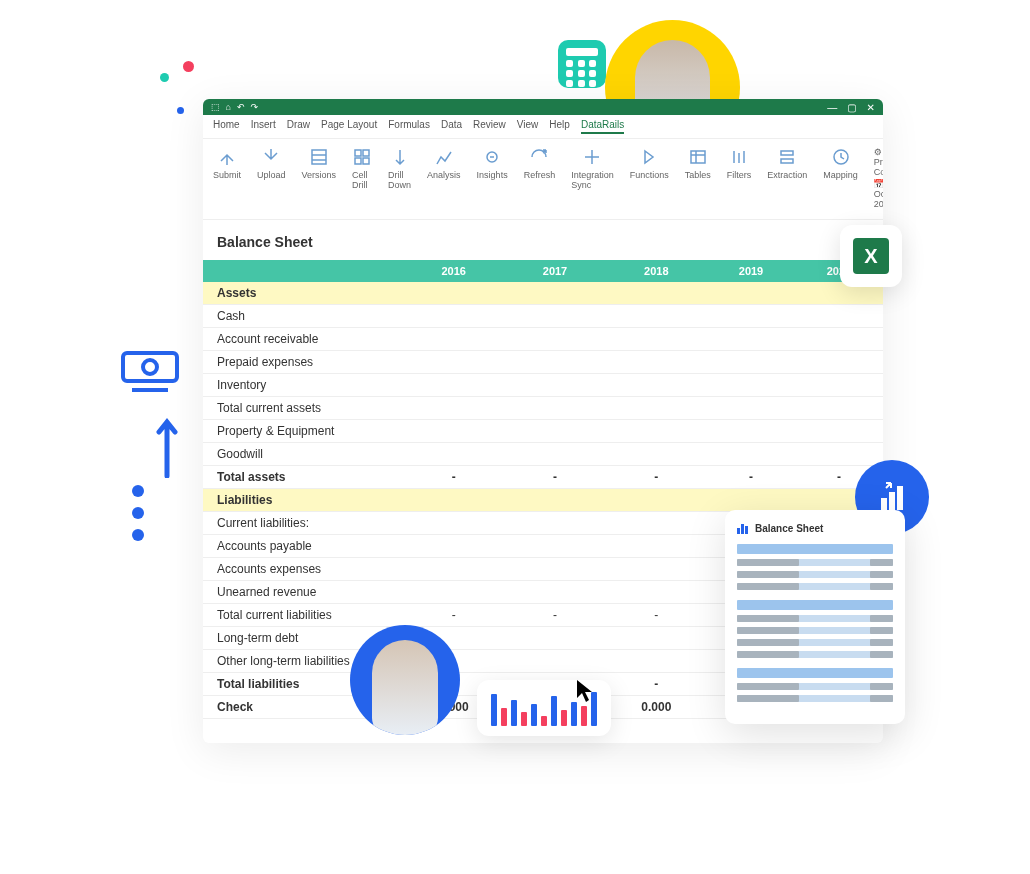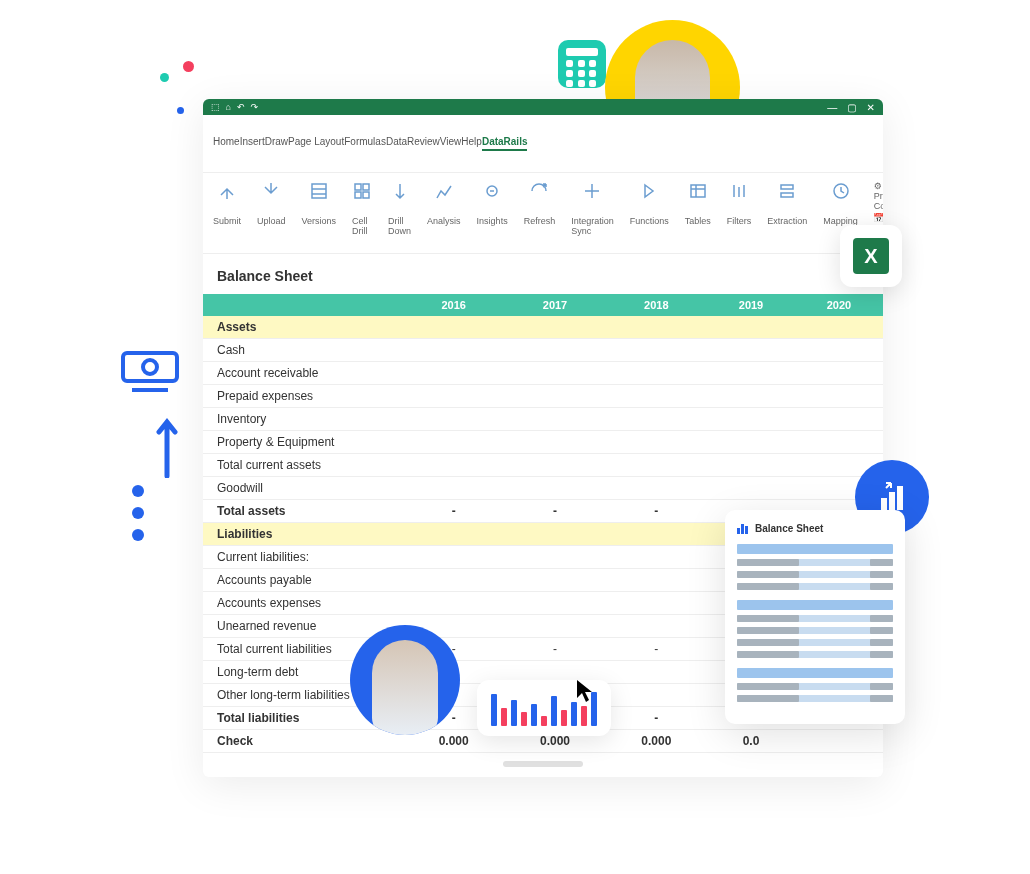--- a/index.html
+++ b/index.html
@@ -4,25 +4,25 @@
 <style>
 * { box-sizing: border-box; margin: 0; padding: 0; }
 body { font-family: -apple-system, Segoe UI, Arial, sans-serif; background: #fff; width: 1030px; height: 874px; position: relative; overflow: hidden; }
 
 .excel-window { position: absolute; left: 203px; top: 99px; width: 680px; background: #fff; border-radius: 6px; box-shadow: 0 8px 40px rgba(0,0,0,0.08); overflow: hidden; }
 .titlebar { background: #1e7a4a; height: 16px; display: flex; align-items: center; justify-content: space-between; padding: 0 8px; }
 .titlebar-left { display: flex; gap: 6px; }
 .titlebar-left span { color: #fff; font-size: 9px; }
 .titlebar-right { display: flex; gap: 10px; }
 .titlebar-right span { color: #fff; font-size: 10px; }
-.menubar { background: #fff; padding: 21px 10px; display: flex; gap: 0; border-bottom: 1px solid #eee; }
+.menubar { background: #fff; padding: 4px 10px; display: flex; gap: 11px; border-bottom: 1px solid #eee; }
 .menubar span { font-size: 10px; color: #555; }
-.menubar span.active { color: #1e7a4a; font-weight: 700; border-bottom: 2px solid #1e7a4a; padding-bottom: 2px; }
+.menubar span.active { color: #1e7a4a; font-weight: 400; border-bottom: 2px solid #1e7a4a; padding-bottom: 2px; }
 .ribbon { background: #fff; padding: 8px 10px; display: flex; gap: 16px; border-bottom: 1px solid #eee; }
-.ribbon-item { display: flex; flex-direction: column; align-items: center; gap: 15px; }
+.ribbon-item { display: flex; flex-direction: column; align-items: center; gap: 3px; }
 .ribbon-icon { width: 20px; height: 20px; display: flex; align-items: center; justify-content: center; }
 .ribbon-icon svg { stroke: #6b9dd0; fill: none; }
 .ribbon-label { font-size: 9px; color: #666; }
 .ribbon-status { margin-left: auto; font-size: 9px; color: #666; }
 .ribbon-status div { margin-bottom: 2px; }
 .sheet-title { padding: 14px 14px 10px; font-size: 14px; font-weight: 700; color: #333; }
 .sheet-table { width: 100%; border-collapse: collapse; font-size: 12px; }
 .sheet-table th { background: #45c5a6; color: #fff; font-weight: 600; padding: 5px 6px; font-size: 11px; }
 .sheet-table th:first-child { text-align: left; padding-left: 14px; width: 200px; }
 .sheet-table td { padding: 4px 6px; border-bottom: 1px solid #eee; color: #333; text-align: center; }
@@ -275,29 +275,29 @@
         </tr>
         <tr>
           <td>Inventory</td>
           <td></td>
           <td></td>
           <td></td>
           <td></td>
           <td></td>
         </tr>
         <tr>
+          <td>Total current assets</td>
+          <td></td>
+          <td></td>
+          <td></td>
+          <td></td>
+          <td></td>
+        </tr>
+        <tr>
           <td>Property &amp; Equipment</td>
-          <td></td>
-          <td></td>
-          <td></td>
-          <td></td>
-          <td></td>
-        </tr>
-        <tr>
-          <td>Total current assets</td>
           <td></td>
           <td></td>
           <td></td>
           <td></td>
           <td></td>
         </tr>
         <tr>
           <td>Goodwill</td>
           <td></td>
           <td></td>

